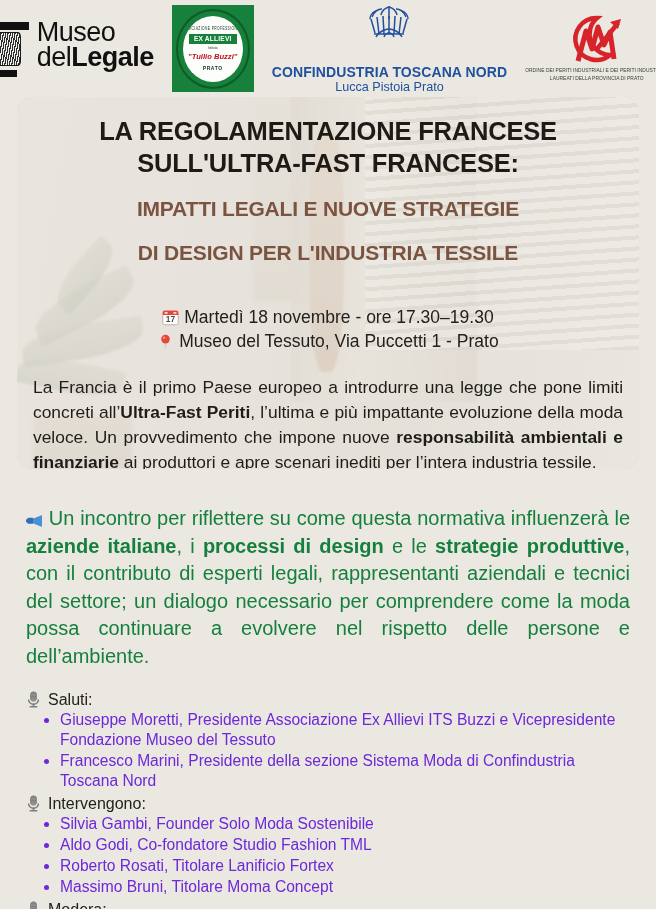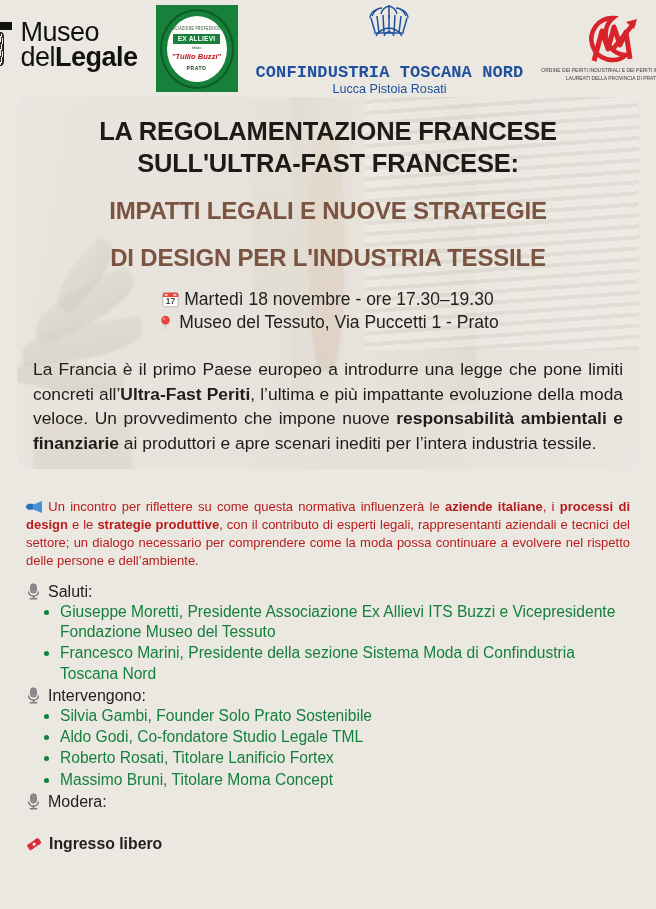--- a/index.html
+++ b/index.html
@@ -145,26 +145,25 @@
 
   
   .logo-confind {
     display: flex;
     flex-direction: column;
     align-items: center;
     color: #20509e;
   }
   .cf-eagle { display:block; }
   .cf-l1 {
-    font-size: 17px;
+    font-size: 14px;
     font-weight: 700;
     letter-spacing: 0.1px;
     margin-top: 17px;
     white-space: nowrap;
-    font-family: Liberation Mono, monospace;
   }
   .cf-l2 {
     font-size: 12.6px;
     font-weight: 400;
     white-space: nowrap;
     margin-top: 0px;
   }
 
   
   .logo-periti {
@@ -266,71 +265,71 @@
   .title-a {
     color: #1d1a17;
     font-weight: 700;
     font-size: 25.5px;
     line-height: 1.26;
     letter-spacing: -0.2px;
   }
   .title-b {
     color: #7a5440;
     font-weight: 700;
-    font-size: 24px;
+    font-size: 21px;
     line-height: 1.26;
     letter-spacing: -0.2px;
     margin-top: 17px;
   }
   .meta {
-    margin-top: 14px;
+    margin-top: 40px;
     font-size: 17.5px;
     color: #23211e;
     line-height: 1.35;
   }
   .meta .ln { display: block; }
   .hero-para {
     position: relative;
     margin: 22px 16px 0;
     font-size: 17.4px;
     line-height: 1.42;
     color: #1f1d1a;
     text-align: justify;
   }
   .hero-para b { font-weight: 700; }
 
   
   .content {
     padding: 16px 26px 0 26px;
   }
   .para2 {
-    font-size: 13px;
+    font-size: 20px;
     line-height: 1.38;
     text-align: justify;
-    color: #b91c1c;
+    color: #15803d;
   }
   .para2 b { font-weight: 700; }
 
   .section { margin-top: 3px; }
   .sec-head {
     font-size: 16px;
     color: #232120;
     display: flex;
     align-items: flex-start;
     gap: 7px;
   }
   ul.people {
     margin: 1px 0 0 0;
     padding-left: 34px;
     list-style: disc;
   }
   ul.people li {
     font-size: 15.6px;
     line-height: 1.3;
-    color: #15803d;
+    color: #6d28d9;
     margin-bottom: 1px;
   }
 
   .footer { margin-top: 22px; }
   .foot-line {
     display: flex;
     align-items: center;
     gap: 7px;
     font-size: 15.8px;
     color: #232120;
@@ -386,21 +385,21 @@
         <path d="M39 14 L37 31"></path>
         <path d="M21 13 L22 31"></path>
         <path d="M33 13 L32 31"></path>
         <path d="M27 13 L27 31"></path>
         <path d="M12 31 L42 31"></path>
         <path d="M14 34 c3 -6 10 -8 13 -8 3 0 10 2 13 8"></path>
         <path d="M22 34 c1 -3 3 -4 5 -4 2 0 4 1 5 4"></path>
       </g>
     </svg>
     <span class="cf-l1">CONFINDUSTRIA TOSCANA NORD</span>
-    <span class="cf-l2">Lucca Pistoia Rosati</span>
+    <span class="cf-l2">Lucca Pistoia Prato</span>
   </div>
 
   <div class="logo-periti">
     <svg class="pi-mark" width="62" height="52" viewBox="0 0 62 52">
       <path d="M31 3 a21 21 0 1 0 13 37 a21 21 0 0 1 -13 -37 z" fill="none" stroke="#d8232a" stroke-width="4.5"></path>
       <path d="M12 46 L20 16 L26 34 L32 12 L38 30 L44 17 L48 44" fill="none" stroke="#d8232a" stroke-width="5" stroke-linejoin="round"></path>
       <path d="M31 34 L52 8" stroke="#d8232a" stroke-width="4.5"></path>
       <path d="M55 4 L44 7 L52 14 Z" fill="#d8232a"></path>
     </svg>
     <span class="pi-l1">ORDINE DEI PERITI INDUSTRIALI E DEI PERITI INDUSTRIALI</span>
@@ -487,22 +486,22 @@
       <svg class="ico" width="15" height="17" viewBox="0 0 15 17">
         <rect x="4.5" y="0.8" width="6" height="9.4" rx="3" fill="#9a9a9a" stroke="#6f6f6f" stroke-width="0.7"></rect>
         <path d="M5 2.4 h5 M5 4 h5 M5 5.6 h5 M5 7.2 h5" stroke="#6f6f6f" stroke-width="0.6"></path>
         <path d="M2.6 8.4 a4.9 4.9 0 0 0 9.8 0" fill="none" stroke="#6f6f6f" stroke-width="1.3"></path>
         <rect x="6.7" y="12.2" width="1.6" height="3" fill="#7d7d7d"></rect>
         <rect x="3.6" y="15.1" width="7.8" height="1.5" rx="0.7" fill="#7d7d7d"></rect>
       </svg>
       <span>Intervengono:</span>
     </div>
     <ul class="people">
-      <li>Silvia Gambi, Founder Solo Prato Sostenibile</li>
-      <li>Aldo Godi, Co-fondatore Studio Legale TML</li>
+      <li>Silvia Gambi, Founder Solo Moda Sostenibile</li>
+      <li>Aldo Godi, Co-fondatore Studio Fashion TML</li>
       <li>Roberto Rosati, Titolare Lanificio Fortex</li>
       <li>Massimo Bruni, Titolare Moma Concept</li>
     </ul>
   </div>
 
   <div class="section">
     <div class="sec-head">
       <svg class="ico" width="15" height="17" viewBox="0 0 15 17">
         <rect x="4.5" y="0.8" width="6" height="9.4" rx="3" fill="#9a9a9a" stroke="#6f6f6f" stroke-width="0.7"></rect>
         <path d="M5 2.4 h5 M5 4 h5 M5 5.6 h5 M5 7.2 h5" stroke="#6f6f6f" stroke-width="0.6"></path>

